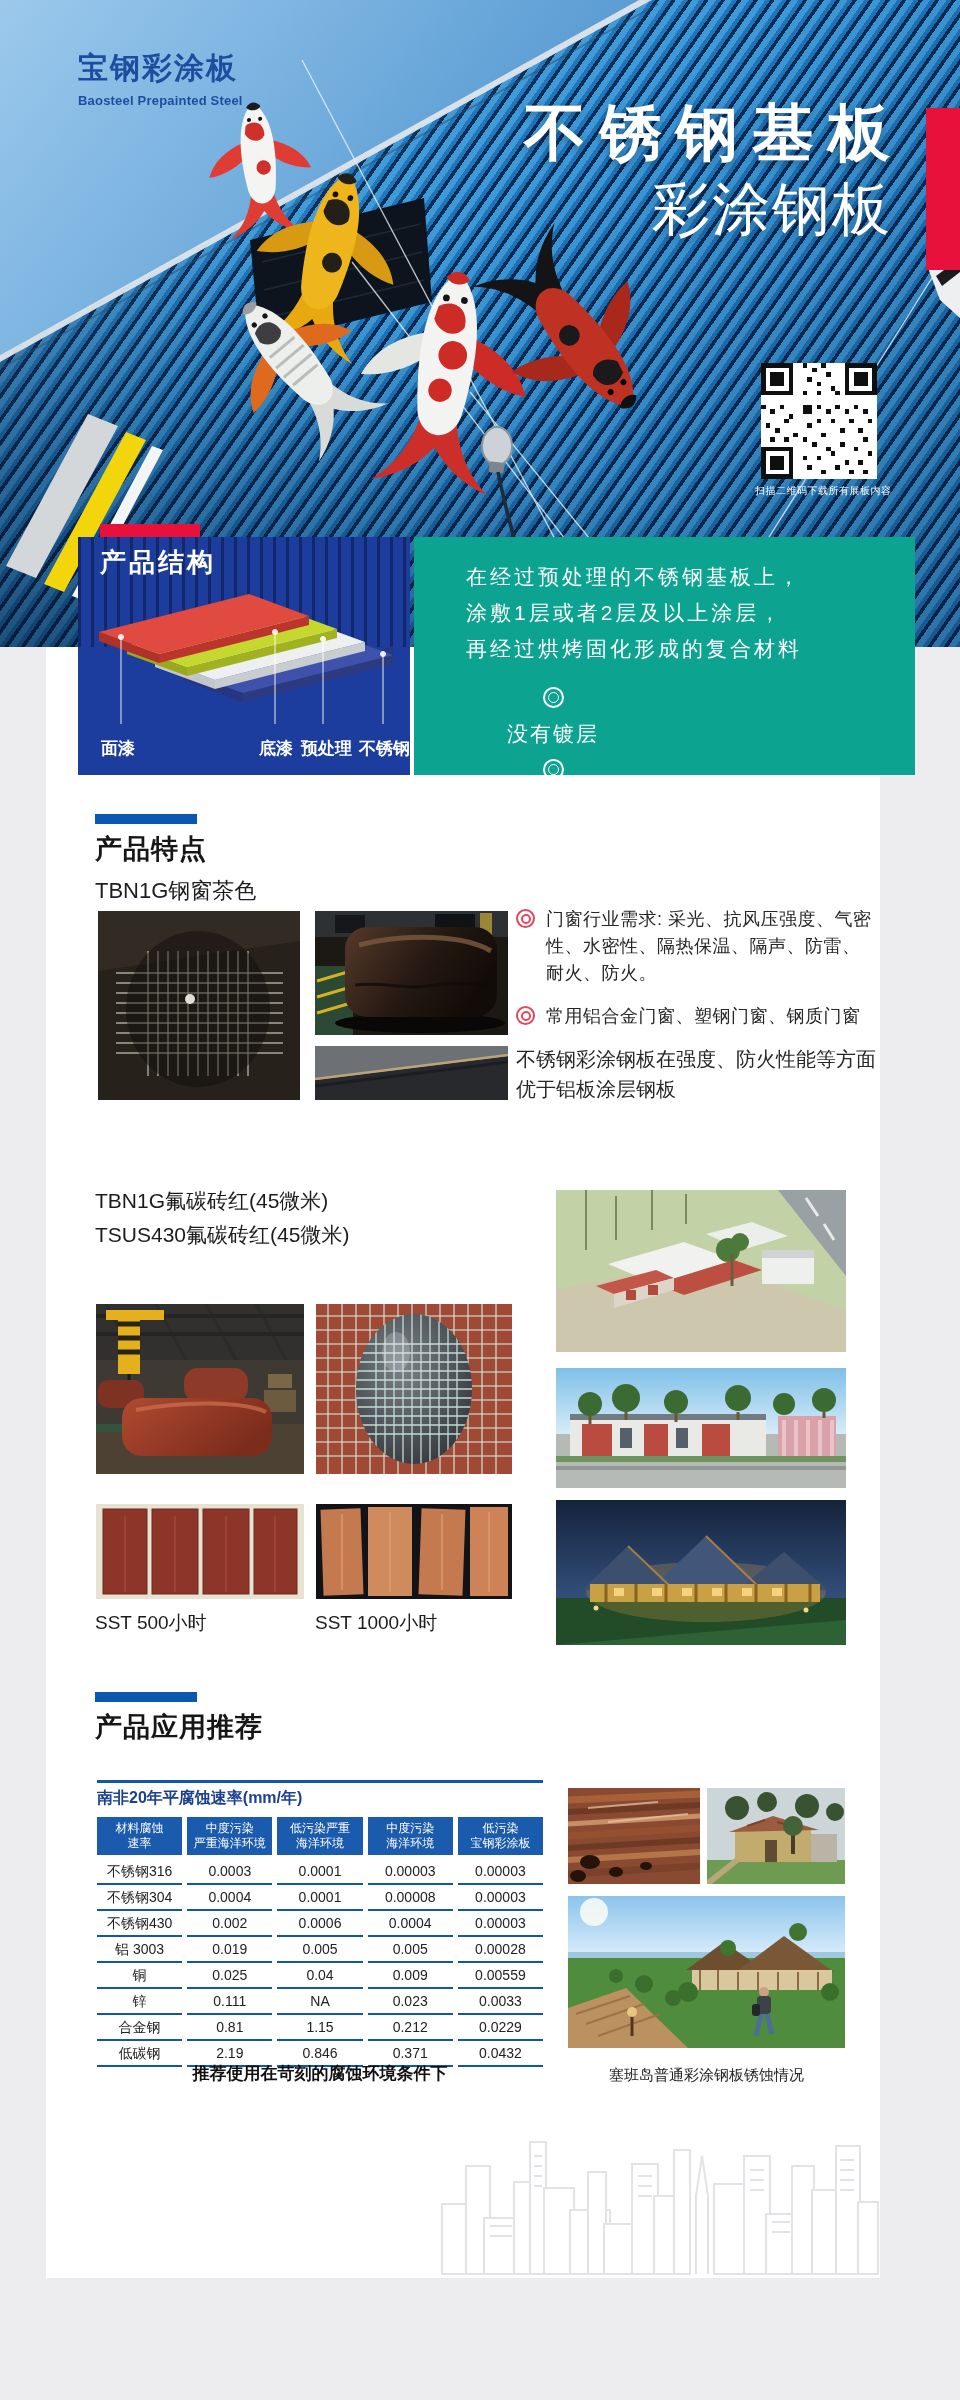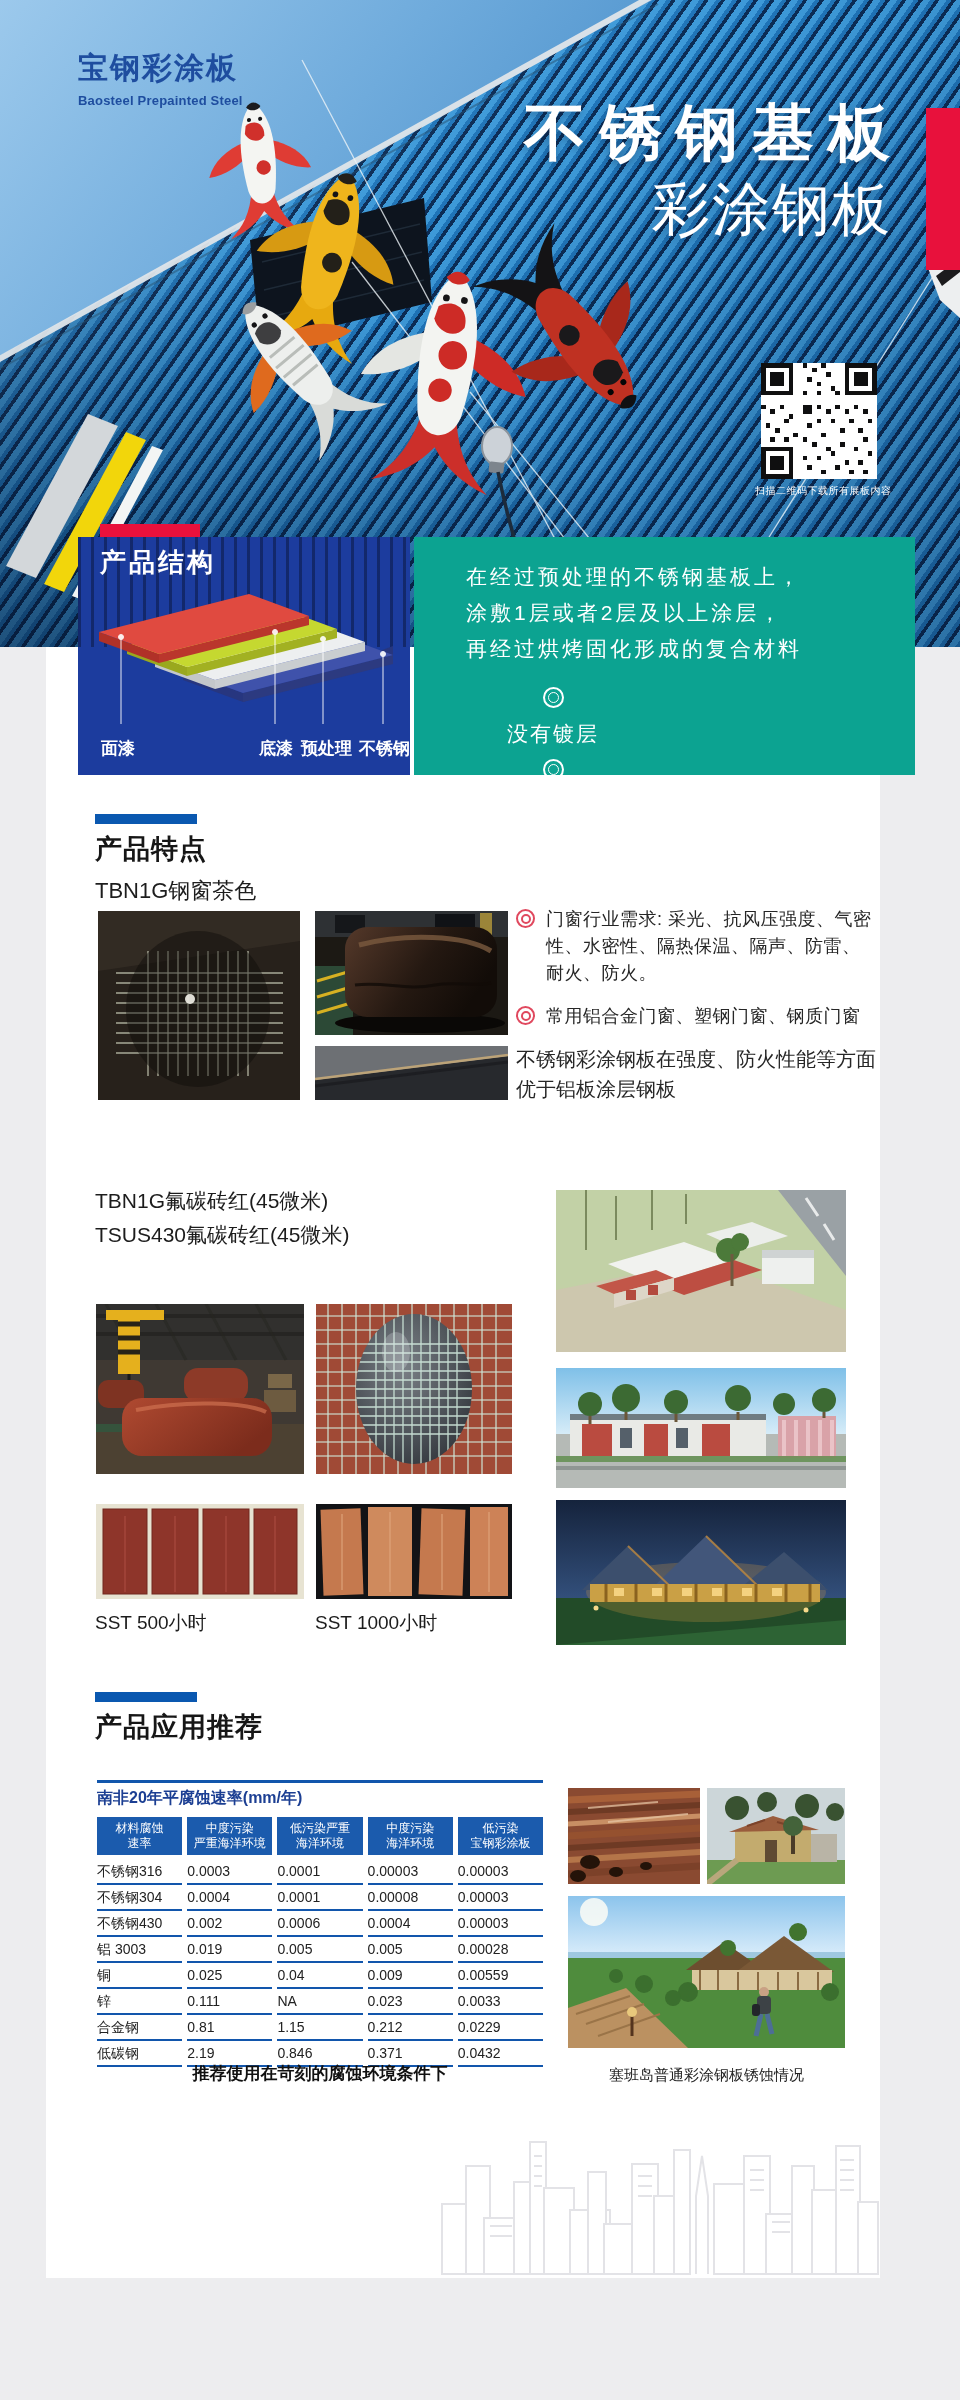--- a/index.html
+++ b/index.html
@@ -82,21 +82,21 @@
 
   
   #app-tag{left:95px;top:1692px;}
   #app-heading{left:95px;top:1709px;}
   #corrosion-table{left:97px;top:1780px;width:446px;}
   .t-topline{height:3px;background:#1256ac;margin-bottom:5px;}
   .t-title{text-align:left;font-size:16px;font-weight:700;color:#1c3f93;margin:3px 0 8px;}
   .t-head{display:flex;gap:5px;margin-bottom:4px;}
   .t-hcell{flex:1;background:#1b5bad;color:#fff;font-size:12px;line-height:15px;text-align:center;padding:4px 0;}
   .t-row{display:flex;gap:5px;}
-  .t-cell{flex:1;font-size:14px;color:#222;padding:4px 0 2px;border-bottom:2px solid #1256ac;}
+  .t-cell{flex:1;text-align:center;font-size:14px;color:#222;padding:4px 0 2px;border-bottom:2px solid #1256ac;}
   #table-caption{left:97px;top:2062px;width:446px;text-align:center;font-size:17px;font-weight:700;color:#101010;}
   #photo-rust{left:568px;top:1788px;}
   #photo-rusthouse{left:707px;top:1788px;}
   #photo-resort{left:568px;top:1896px;}
   #photo-caption{left:568px;top:2066px;width:277px;text-align:center;font-size:15px;color:#222;}
 
   #skyline{left:440px;top:2126px;width:440px;height:150px;}
 </style>
 </head>
 <body>

